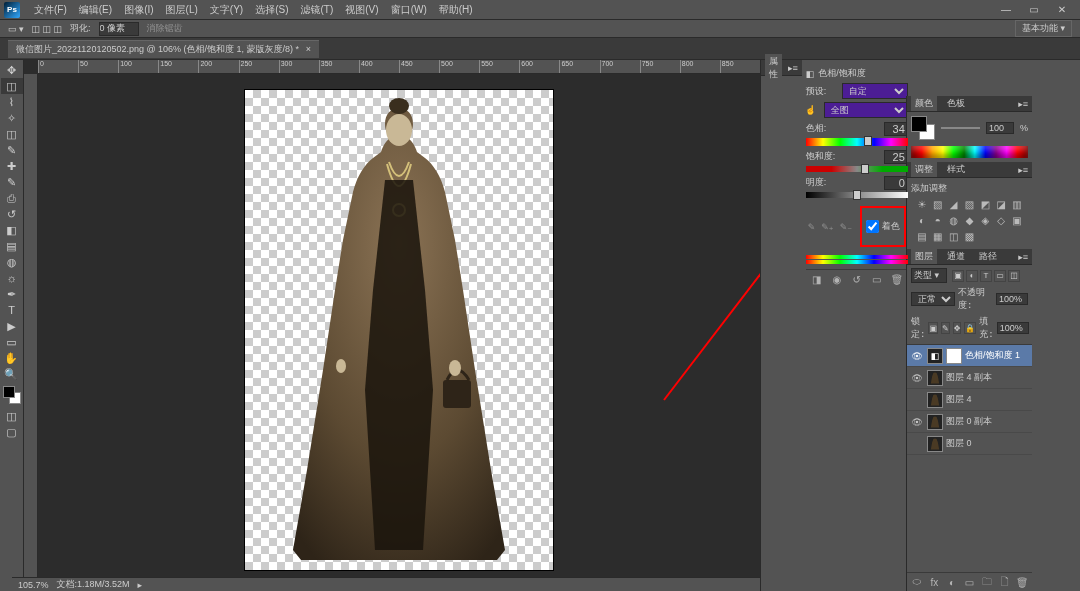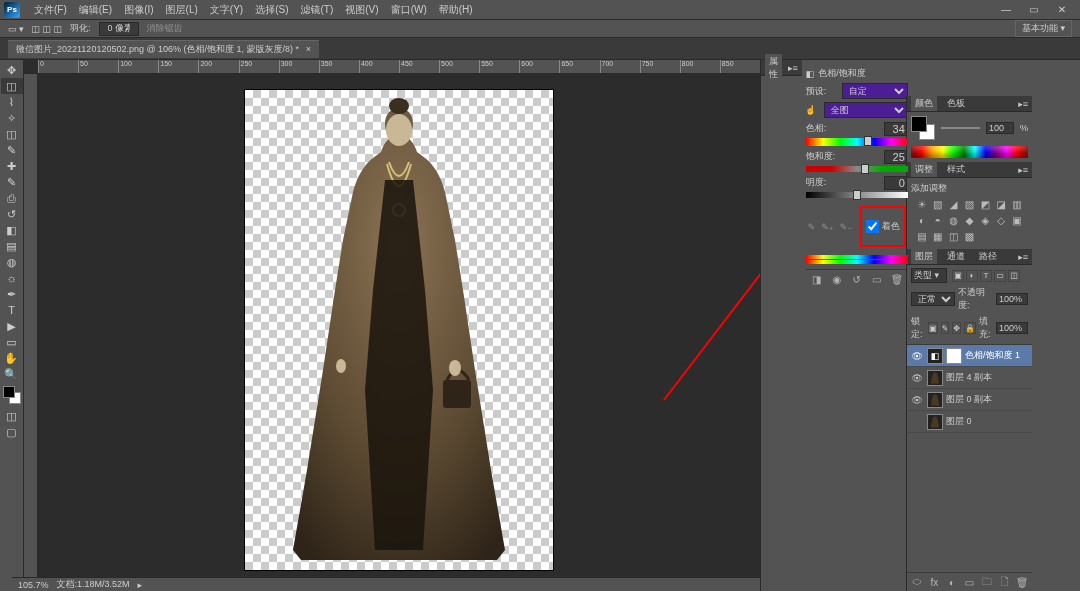--- a/index.html
+++ b/index.html
@@ -7,21 +7,21 @@
 
 
 .menubar { background: #535353; height: 20px; display: flex; align-items: center; padding: 0 4px; border-bottom: 1px solid #2a2a2a; }
 .ps-logo { width: 16px; height: 16px; background: linear-gradient(135deg, #001e36, #31a8ff); border-radius: 2px; margin-right: 8px; display: flex; align-items: center; justify-content: center; color: #fff; font-size: 8px; font-weight: bold; }
 .menu-item { padding: 2px 6px; cursor: pointer; font-size: 10px; }
 .window-controls { margin-left: auto; display: flex; gap: 0; }
 .win-ctrl { width: 28px; height: 18px; display: flex; align-items: center; justify-content: center; cursor: pointer; font-size: 10px; }
 
 
 .optionsbar { background: #535353; height: 18px; display: flex; align-items: center; padding: 0 8px; border-bottom: 1px solid #2a2a2a; font-size: 9px; gap: 8px; }
-.opt-field { background: #3a3a3a; border: 1px solid #2a2a2a; padding: 1px 8px; width: 40px; color: #ccc; font-size: 9px; }
+.opt-field { background: #3a3a3a; border: 1px solid #2a2a2a; padding: 1px 0; width: 40px; color: #ccc; font-size: 9px; }
 .workspace-label { margin-left: auto; padding: 1px 6px; border: 1px solid #666; font-size: 9px; }
 
 
 .tabbar { background: #3a3a3a; height: 22px; display: flex; align-items: center; padding: 0 8px; border-bottom: 1px solid #2a2a2a; }
 .tab { background: #535353; padding: 2px 8px; font-size: 9px; border-top: 1px solid #666; }
 .tab-close { margin-left: 4px; cursor: pointer; }
 
 
 .main { display: flex; height: 531px; }
 
@@ -98,21 +98,21 @@
 .adj-grid { display:grid; grid-template-columns: repeat(7, 1fr); gap:2px; padding:2px 4px; }
 .adj-ic { height:14px; display:flex; align-items:center; justify-content:center; font-size:10px; cursor:pointer; opacity:0.85;}
 
 
 .layers-body { background:#535353; font-size:9px; flex:1; display:flex; flex-direction:column; }
 .layers-controls { padding:3px 4px; display:flex; flex-direction:column; gap:3px; border-bottom:1px solid #3a3a3a;}
 .lc-row { display:flex; align-items:center; gap:3px; }
 .lc-select { background:#3a3a3a; border:1px solid #2a2a2a; color:#ccc; font-size:9px; padding:0 2px; flex:0 0 36px;}
 .lc-icons { display:flex; gap:2px; margin-left:2px;}
 .lc-ic { width:12px; height:12px; border:1px solid #444; display:flex; align-items:center; justify-content:center; font-size:8px; cursor:pointer;}
-.lc-label { font-size:9px; }
+.lc-label { font-size:9px;font-family:Liberation Mono, monospace; }
 .layers-list { flex:1; overflow:auto; }
 .layer-row { display:flex; align-items:center; gap:3px; padding:2px 3px; border-bottom:1px solid #494949; cursor:pointer; height:22px;}
 .layer-row.selected { background:#5b7aa8; color:#fff;}
 .vis { width:14px; text-align:center; }
 .thumb { width:16px; height:16px; background:#222; border:1px solid #888; display:flex; align-items:center; justify-content:center; overflow:hidden;}
 .thumb svg { width:14px; height:14px;}
 .mask-thumb { width:16px; height:16px; background:#fff; border:1px solid #888;}
 .layer-name { flex:1; overflow:hidden; white-space:nowrap; text-overflow:ellipsis; font-size:9px;}
 .layers-footer { display:flex; justify-content:flex-end; gap:4px; padding:3px; border-top:1px solid #3a3a3a; font-size:10px;}
 
@@ -426,20 +426,29 @@
             <div class="layer-row">
               <span class="vis">👁</span>
               <span class="thumb">
                 <svg viewBox="0 0 20 20">
                   <path d="M10 2 C8 2 7 3 7 5 L6 7 L4 18 L16 18 L14 7 L13 5 C13 3 12 2 10 2Z" fill="#4a3a24"></path>
                 </svg>
               </span>
               <span class="layer-name">图层 4 副本</span>
             </div>
             <div class="layer-row">
+              <span class="vis"></span>
+              <span class="thumb">
+                <svg viewBox="0 0 20 20">
+                  <path d="M10 2 C8 2 7 3 7 5 L6 7 L4 18 L16 18 L14 7 L13 5 C13 3 12 2 10 2Z" fill="#4a3a24"></path>
+                </svg>
+              </span>
+              <span class="layer-name">图层 4</span>
+            </div>
+            <div class="layer-row">
               <span class="vis">👁</span>
               <span class="thumb">
                 <svg viewBox="0 0 20 20">
                   <path d="M10 2 C8 2 7 3 7 5 L6 7 L4 18 L16 18 L14 7 L13 5 C13 3 12 2 10 2Z" fill="#4a3a24"></path>
                 </svg>
               </span>
               <span class="layer-name">图层 0 副本</span>
             </div>
             <div class="layer-row">
               <span class="vis"></span>

